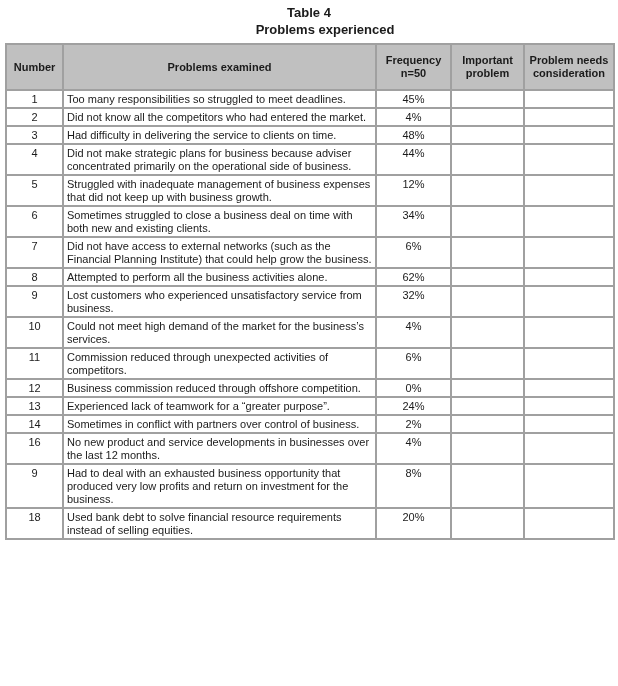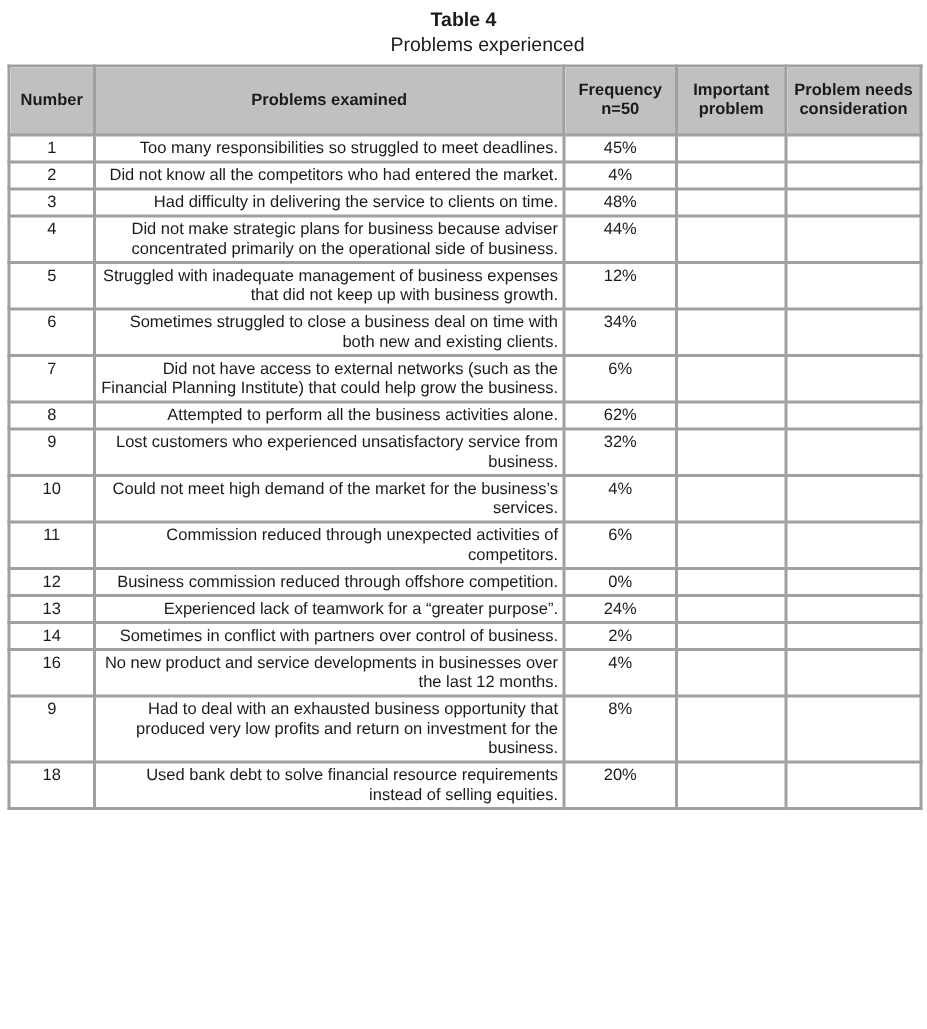--- a/index.html
+++ b/index.html
@@ -21,21 +21,21 @@
     padding-top: 4px;
     text-align: center;
   }
   .title-line1 {
     font-size: 13px;
     font-weight: bold;
     line-height: 17px;
   }
   .title-line2 {
     font-size: 13px;
-    font-weight: normal;
+    font-weight: bold;
     line-height: 17px;
     padding-left: 32px;
   }
   table.problems {
     border-collapse: collapse;
     table-layout: fixed;
     width: 608px;
     margin: 5px 0 0 5px;
   }
   table.problems th,
@@ -52,21 +52,21 @@
     vertical-align: middle;
     padding: 2px 2px;
     height: 40px;
   }
   table.problems td {
     padding: 2px 3px 1px 3px;
     vertical-align: top;
     background: #ffffff;
   }
   td.col-num  { text-align: center; }
-  td.col-prob { text-align: right; }
+  td.col-prob { text-align: left; }
   td.col-freq { text-align: center; vertical-align: bottom; padding-bottom: 3px; }
   td.col-imp, td.col-cons { }
   td.shaded { background: #d9d9d9; }
 
   col.c-num  { width: 57px; }
   col.c-prob { width: 313px; }
   col.c-freq { width: 75px; }
   col.c-imp  { width: 73px; }
   col.c-cons { width: 90px; }
 </style>

